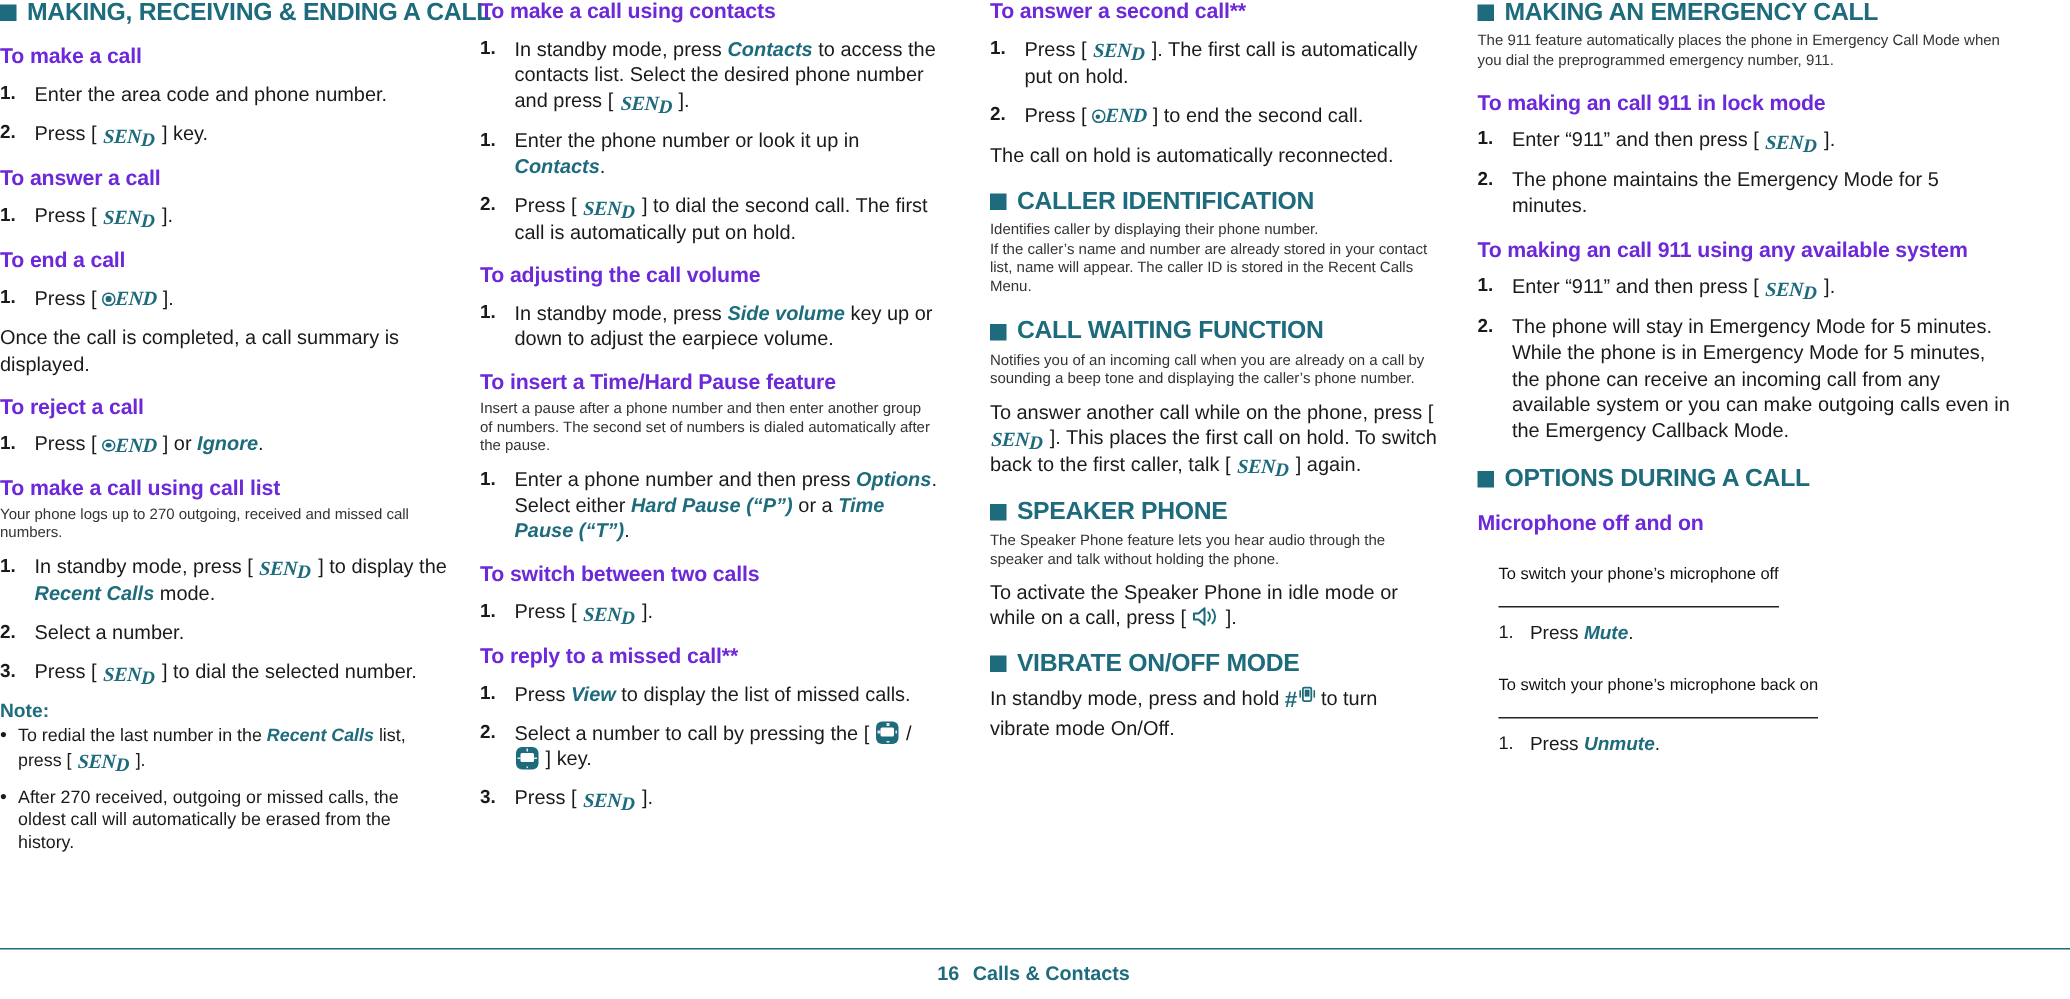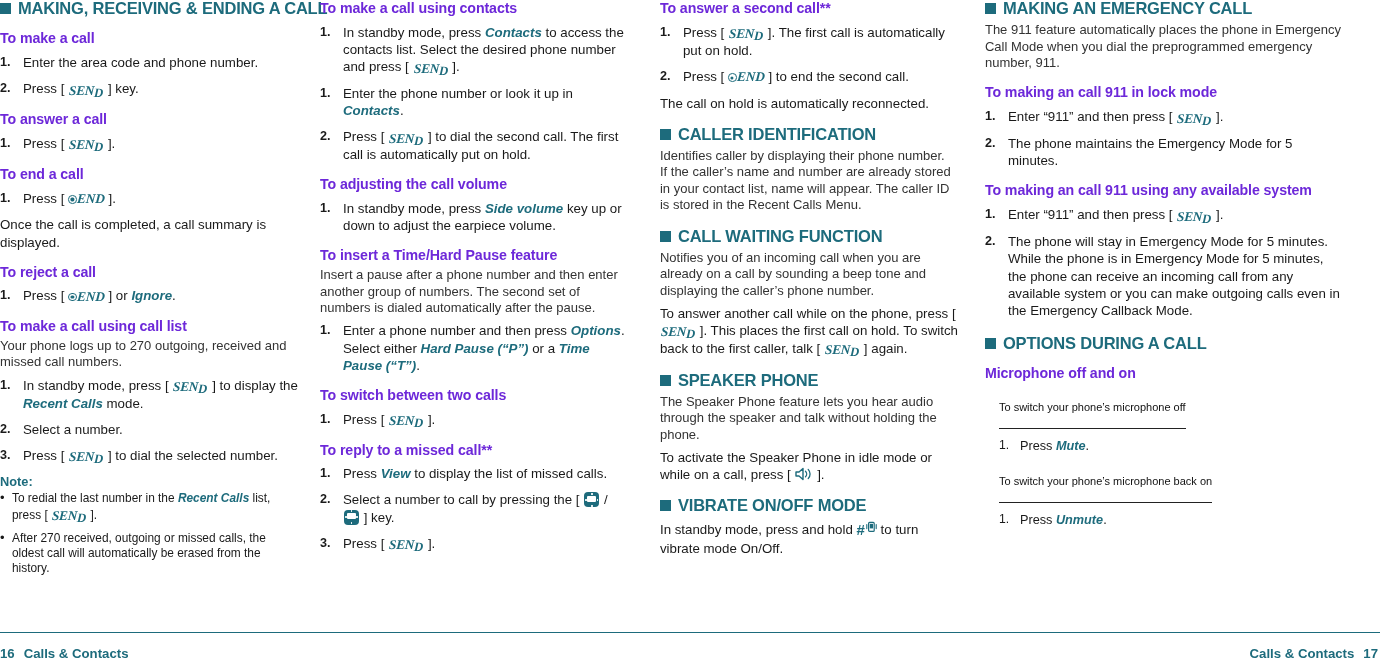--- a/index.html
+++ b/index.html
@@ -75,21 +75,21 @@
   }
 
   
   p.body {
     font-size: 13.3px;
     line-height: 1.28;
     margin: 6px 0 6px 0;
     color: #1a1a1a;
   }
   p.small {
-    font-size: 13px;
+    font-size: 10px;
     line-height: 1.26;
     margin: 2px 0 6px 0;
     color: #333;
   }
 
   
   ol.steps {
     list-style: none;
     margin: 3px 0 0 0;
     padding: 0;
@@ -256,20 +256,21 @@
   .footer {
     position: absolute;
     left: 0; bottom: 0;
     width: 1380px;
     height: 34px;
     border-top: 1.6px solid #1d6b7c;
     display: flex;
     align-items: center;
     justify-content: space-between;
     padding: 0 2px 0 0;
+    flex-direction: column;
   }
   .footer .left, .footer .right {
     color: #1d6b7c;
     font-weight: bold;
     font-size: 13.2px;
     display: flex;
     align-items: baseline;
     gap: 9px;
     padding-top: 8px;
   }

